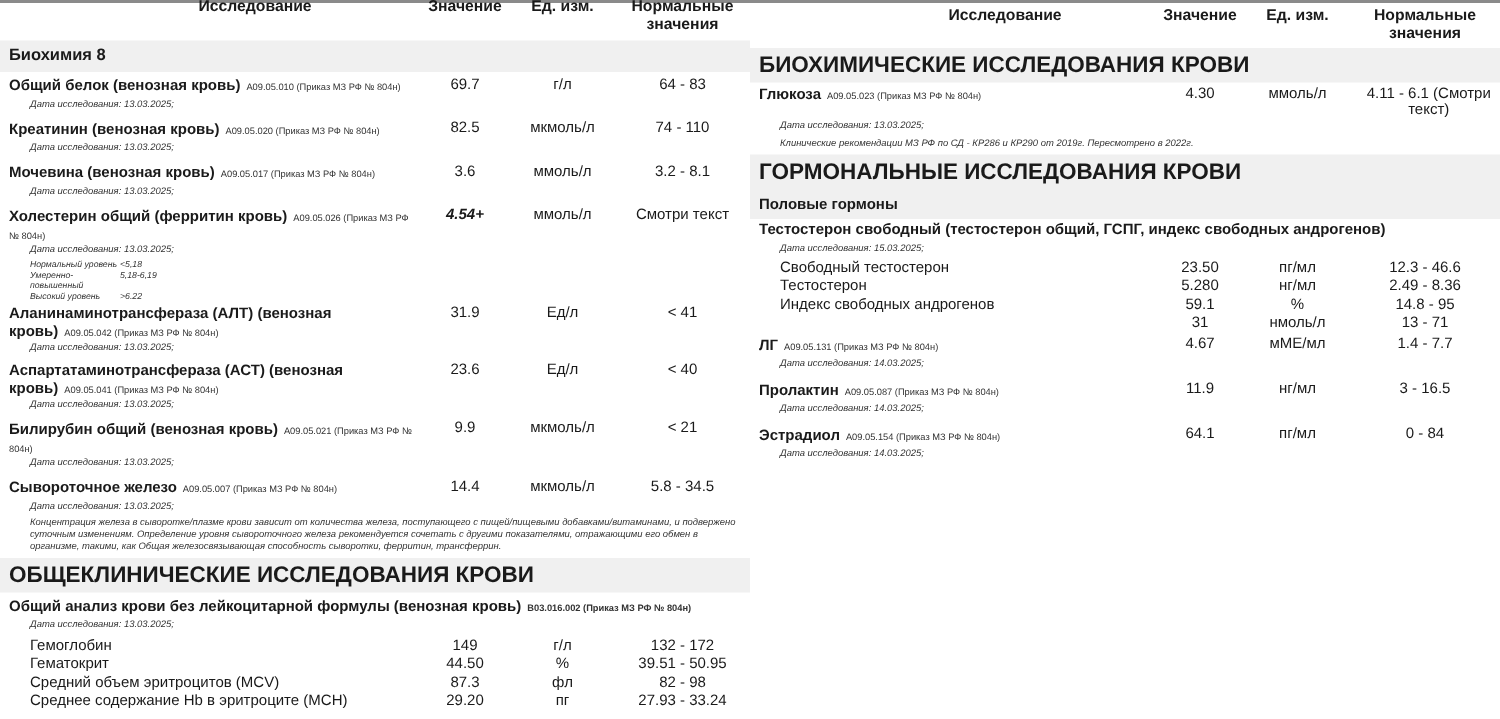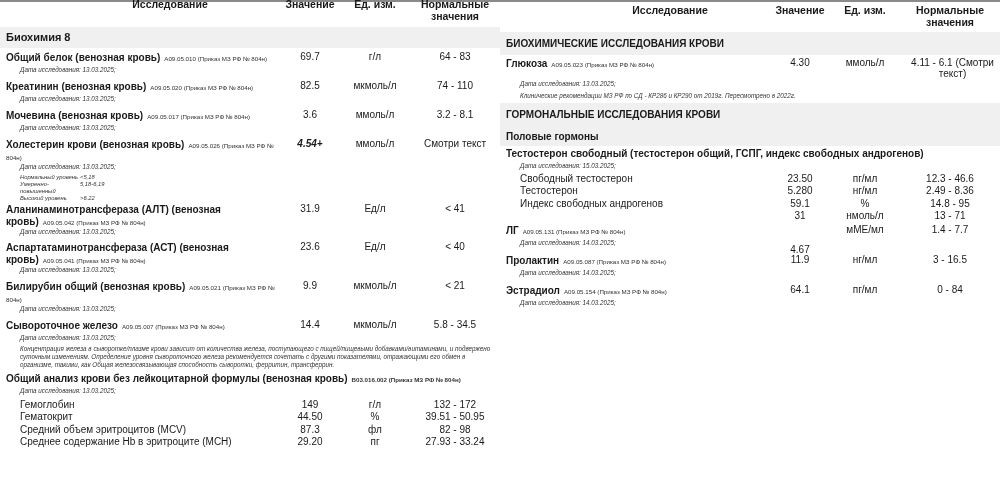--- a/index.html
+++ b/index.html
@@ -11,21 +11,21 @@
   .col.right { left: 500px; width: 500px; }
 
   .hdr { position: relative; height: 27px; padding-left: 24px; }
   .hdr span { position: absolute; font-weight: bold; font-size: 10.5px; text-align: center; line-height: 12px; }
   .hdr .h-name { left: 0; width: 340px; top: -2px; }
   .hdr .h-val { left: 280px; width: 60px; top: -2px; }
   .hdr .h-unit { left: 345px; width: 60px; top: -2px; }
   .hdr .h-norm { left: 415px; width: 80px; top: -2px; }
 
   .sec { background: #f0f0f0; font-weight: bold; font-size: 11px; padding: 4px 6px; line-height: 13px; }
-  .sec.big { font-size: 10px; padding: 5px 6px; }
+  .sec.big { font-size: 15px; padding: 5px 6px; }
   .sub { background: #f0f0f0; font-weight: bold; font-size: 10px; padding: 3px 6px 2px; line-height: 12px; }
 
   .row { position: relative; min-height: 14px; padding-left: 6px; }
   .row .name { display: inline; font-weight: bold; font-size: 10px; line-height: 11px; }
   .row .code { display: inline; font-size: 6.2px; color: #333; margin-left: 4px; }
   .row .namebox { width: 270px; line-height: 9px; }
   .row .v { position: absolute; top: 0; font-size: 10px; line-height: 12px; text-align: center; }
   .row .v.val { left: 280px; width: 60px; }
   .row .v.val.bold { font-weight: bold; font-style: italic; }
   .row .v.unit { left: 345px; width: 60px; }
@@ -73,21 +73,21 @@
 
   <div class="row" style="margin-top:5px;">
     <div class="namebox"><span class="name">Мочевина (венозная кровь)</span><span class="code">A09.05.017 (Приказ МЗ РФ № 804н)</span></div>
     <span class="v val">3.6</span>
     <span class="v unit">ммоль/л</span>
     <span class="v norm">3.2 - 8.1</span>
   </div>
   <div class="date">Дата исследования: 13.03.2025;</div>
 
   <div class="row" style="margin-top:5px;">
-    <div class="namebox"><span class="name">Холестерин крови (венозная кровь)</span><span class="code">A09.05.026 (Приказ МЗ РФ № 804н)</span></div>
+    <div class="namebox"><span class="name">Холестерин общий (ферритин кровь)</span><span class="code">A09.05.026 (Приказ МЗ РФ № 804н)</span></div>
     <span class="v val bold">4.54+</span>
     <span class="v unit">ммоль/л</span>
     <span class="v norm">Смотри текст</span>
   </div>
   <div class="date">Дата исследования: 13.03.2025;</div>
   <div class="chol-note">
     <span>Нормальный уровень</span>
       <span>&lt;5,18</span>
     <span>Умеренно-повышенный</span>
       <span>5,18-6,19</span>
@@ -121,20 +121,21 @@
 
   <div class="row" style="margin-top:5px;">
     <div class="namebox"><span class="name">Сывороточное железо</span><span class="code">A09.05.007 (Приказ МЗ РФ № 804н)</span></div>
     <span class="v val">14.4</span>
     <span class="v unit">мкмоль/л</span>
     <span class="v norm">5.8 - 34.5</span>
   </div>
   <div class="date">Дата исследования: 13.03.2025;</div>
   <div class="note" style="margin-top:2px; padding-right:4px;">Концентрация железа в сыворотке/плазме крови зависит от количества железа, поступающего с пищей/пищевыми добавками/витаминами, и подвержено суточным изменениям. Определение уровня сывороточного железа рекомендуется сочетать с другими показателями, отражающими его обмен в организме, такими, как Общая железосвязывающая способность сыворотки, ферритин, трансферрин.</div>
 
+  <div class="sec big" style="margin-top:3px;">ОБЩЕКЛИНИЧЕСКИЕ ИССЛЕДОВАНИЯ КРОВИ</div>
 
   <div class="row" style="margin-top:3px;">
     <div class="namebox" style="width:490px;"><span class="name">Общий анализ крови без лейкоцитарной формулы (венозная кровь)</span><span class="code" style="font-weight:bold;">B03.016.002 (Приказ МЗ РФ № 804н)</span></div>
   </div>
   <div class="date" style="margin-bottom:3px;">Дата исследования: 13.03.2025;</div>
 
   <div class="sub-row"><span>Гемоглобин</span><span class="v val">149</span><span class="v unit">г/л</span><span class="v norm">132 - 172</span></div>
   <div class="sub-row"><span>Гематокрит</span><span class="v val">44.50</span><span class="v unit">%</span><span class="v norm">39.51 - 50.95</span></div>
   <div class="sub-row"><span>Средний объем эритроцитов (MCV)</span><span class="v val">87.3</span><span class="v unit">фл</span><span class="v norm">82 - 98</span></div>
   <div class="sub-row"><span>Среднее содержание Hb в эритроците (MCH)</span><span class="v val">29.20</span><span class="v unit">пг</span><span class="v norm">27.93 - 33.24</span></div>
@@ -168,21 +169,21 @@
   </div>
   <div class="date" style="margin-bottom:2px;">Дата исследования: 15.03.2025;</div>
 
   <div class="sub-row"><span>Свободный тестостерон</span><span class="v val" style="left:270px;">23.50</span><span class="v unit" style="left:335px;">пг/мл</span><span class="v norm" style="left:410px;">12.3 - 46.6</span></div>
   <div class="sub-row"><span>Тестостерон</span><span class="v val" style="left:270px;">5.280</span><span class="v unit" style="left:335px;">нг/мл</span><span class="v norm" style="left:410px;">2.49 - 8.36</span></div>
   <div class="sub-row"><span>Индекс свободных андрогенов</span><span class="v val" style="left:270px;">59.1</span><span class="v unit" style="left:335px;">%</span><span class="v norm" style="left:410px;">14.8 - 95</span></div>
   <div class="sub-row"><span class="v val" style="left:270px;">31</span><span class="v unit" style="left:335px;">нмоль/л</span><span class="v norm" style="left:410px;">13 - 71</span></div>
 
   <div class="row" style="margin-top:1px;">
     <div class="namebox"><span class="name">ЛГ</span><span class="code">A09.05.131 (Приказ МЗ РФ № 804н)</span></div>
-    <span class="v val" style="left:270px;margin-top:20px;">4.67</span>
+    <span class="v val" style="left:270px;">4.67</span>
     <span class="v unit" style="left:335px;">мМЕ/мл</span>
     <span class="v norm" style="left:410px;">1.4 - 7.7</span>
   </div>
   <div class="date">Дата исследования: 14.03.2025;</div>
 
   <div class="row" style="margin-top:6px;">
     <div class="namebox"><span class="name">Пролактин</span><span class="code">A09.05.087 (Приказ МЗ РФ № 804н)</span></div>
     <span class="v val" style="left:270px;">11.9</span>
     <span class="v unit" style="left:335px;">нг/мл</span>
     <span class="v norm" style="left:410px;">3 - 16.5</span>

